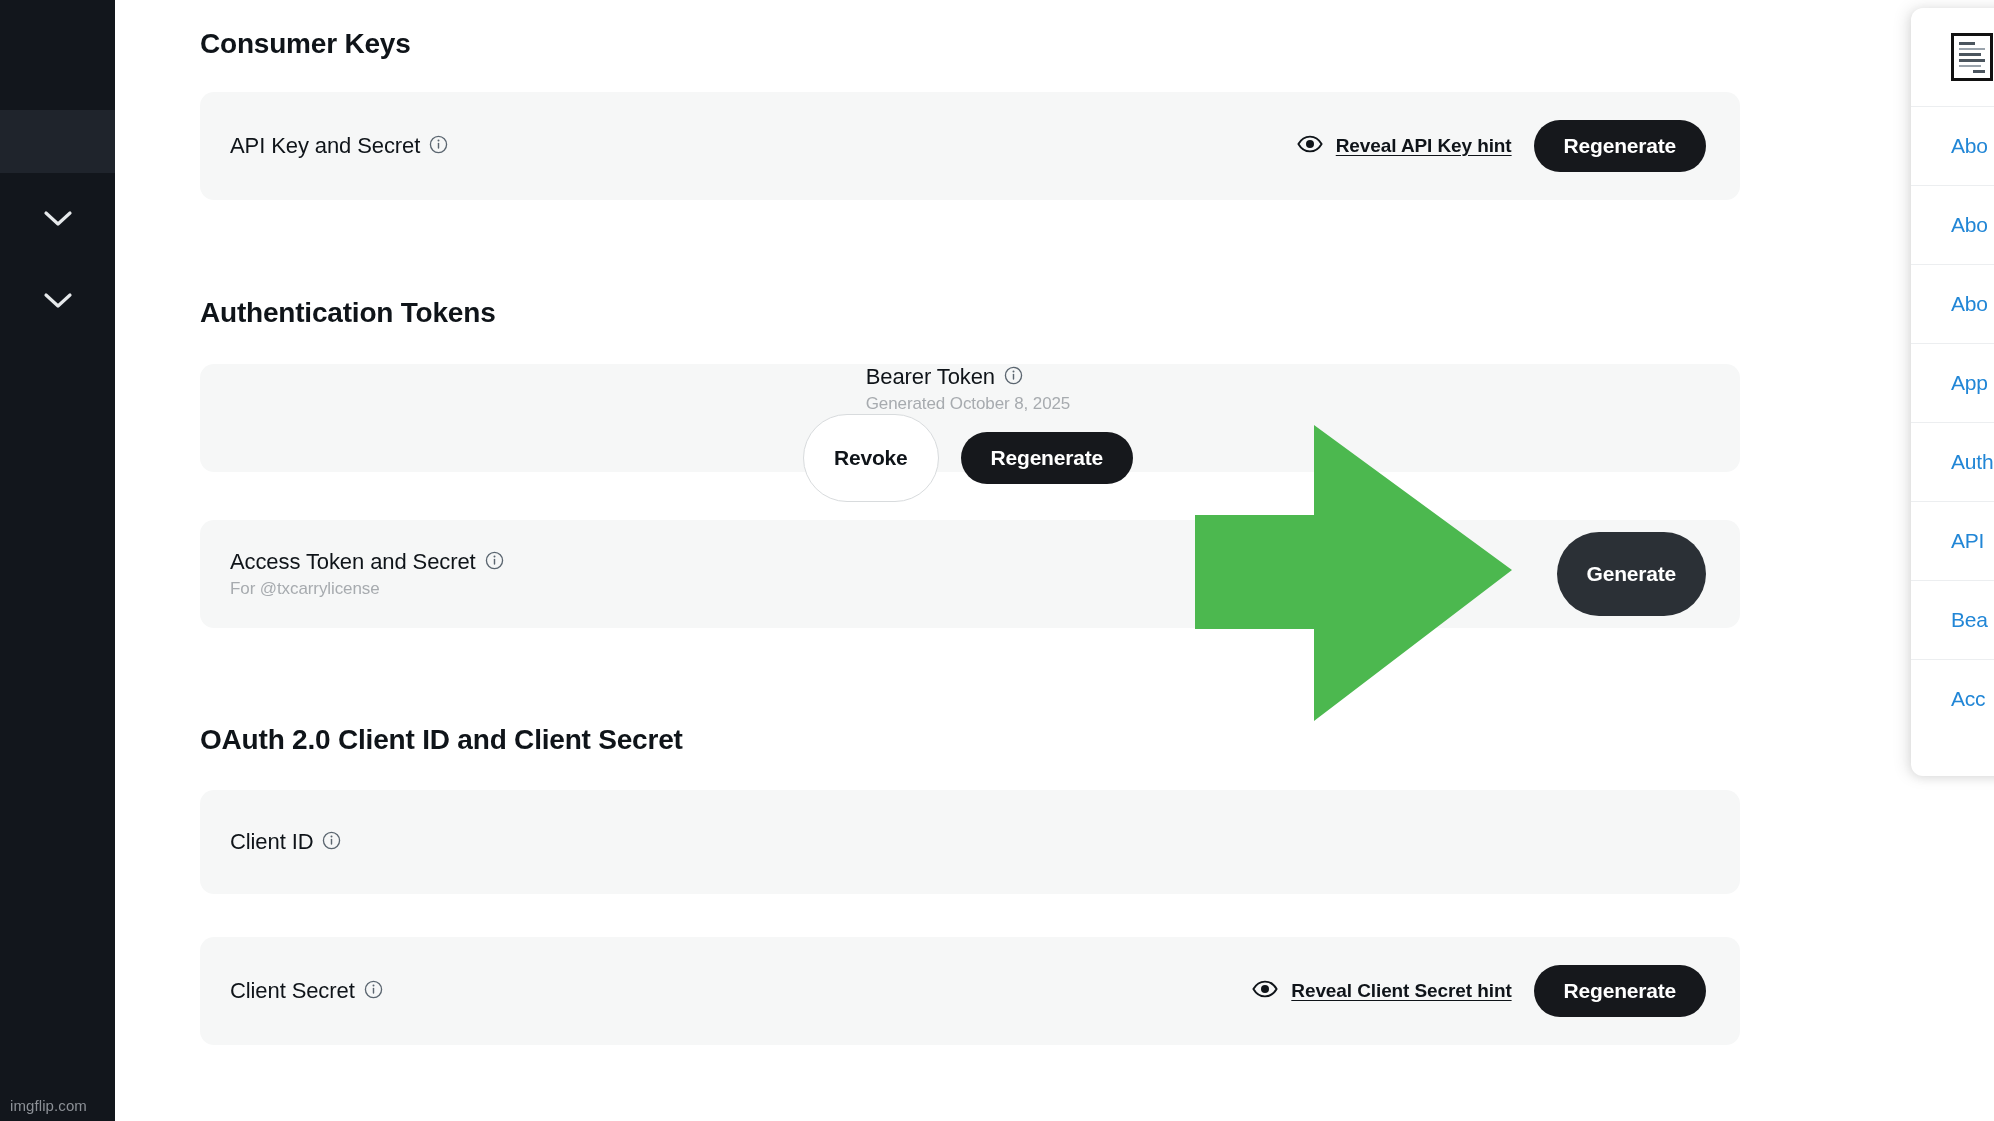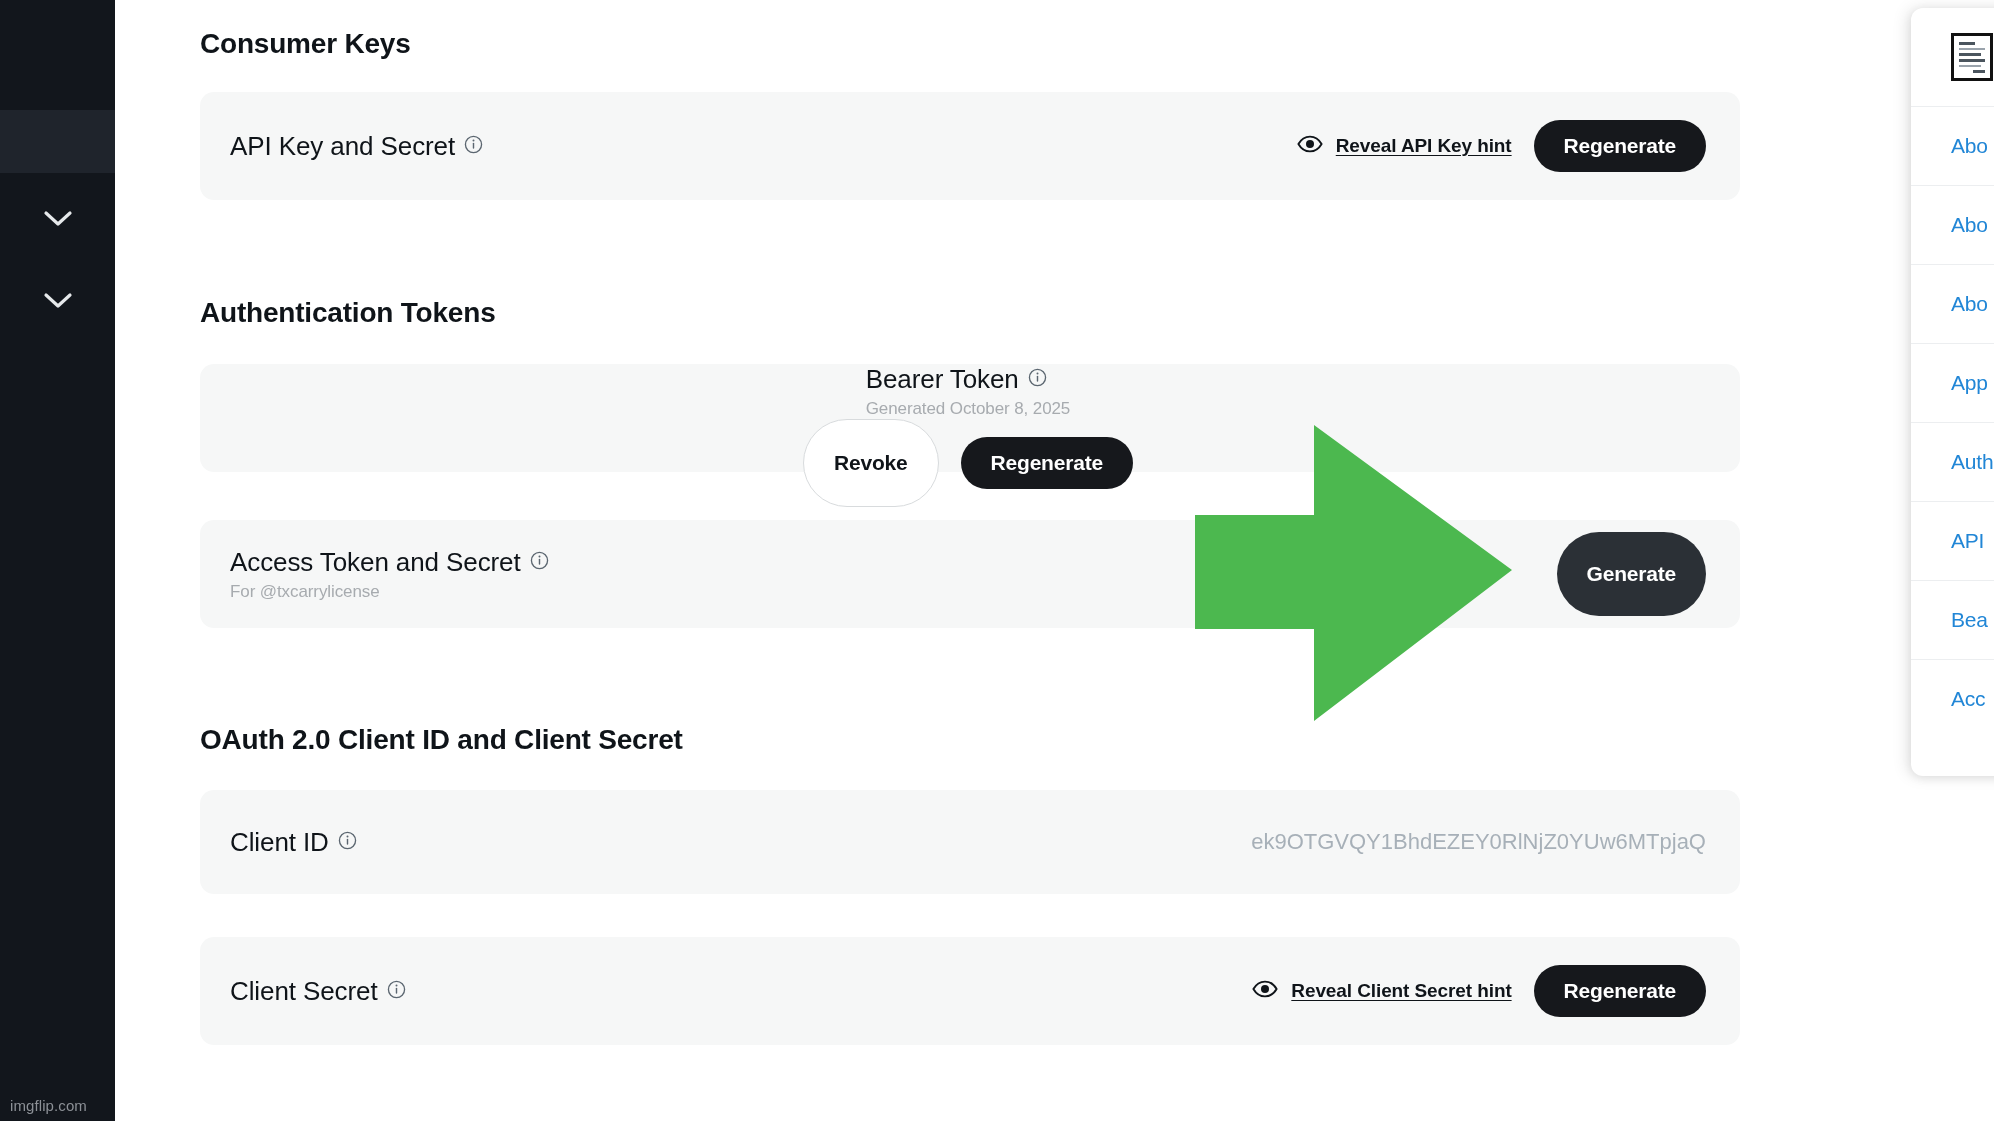--- a/index.html
+++ b/index.html
@@ -88,21 +88,21 @@
   }
 
   .card-left { display: flex; flex-direction: column; gap: 4px; }
 
   .card-label-row {
     display: flex;
     align-items: center;
     gap: 9px;
   }
   .card-label {
-    font-size: 26px;
+    font-size: 22px;
     color: #0f1419;
     font-weight: 400;
     letter-spacing: -0.1px;
   }
   .card-sub {
     font-size: 17px;
     color: #a7abaf;
     letter-spacing: -0.1px;
   }
 
@@ -327,23 +327,20 @@
           <span class="card-label">Client ID</span>
           <span class="info-icon">
             <svg width="19" height="19" viewBox="0 0 20 20" fill="none">
               <circle cx="10" cy="10" r="8.5" stroke="#5b6670" stroke-width="1.4"></circle>
               <circle cx="10" cy="5.9" r="1.05" fill="#5b6670"></circle>
               <rect x="9.25" y="8.2" width="1.5" height="6.2" rx="0.75" fill="#5b6670"></rect>
             </svg>
           </span>
         </div>
       </div>
-      <div class="card-right">
-        <span class="value-text">ek9OTGVQY1BhdEZEY0RlNjZ0YUw6MTpjaQ</span>
-      </div>
     </div>
 
     <div class="card" style="position:absolute; top:925px; height:108px;">
       <div class="card-left">
         <div class="card-label-row">
           <span class="card-label">Client Secret</span>
           <span class="info-icon">
             <svg width="19" height="19" viewBox="0 0 20 20" fill="none">
               <circle cx="10" cy="10" r="8.5" stroke="#5b6670" stroke-width="1.4"></circle>
               <circle cx="10" cy="5.9" r="1.05" fill="#5b6670"></circle>

